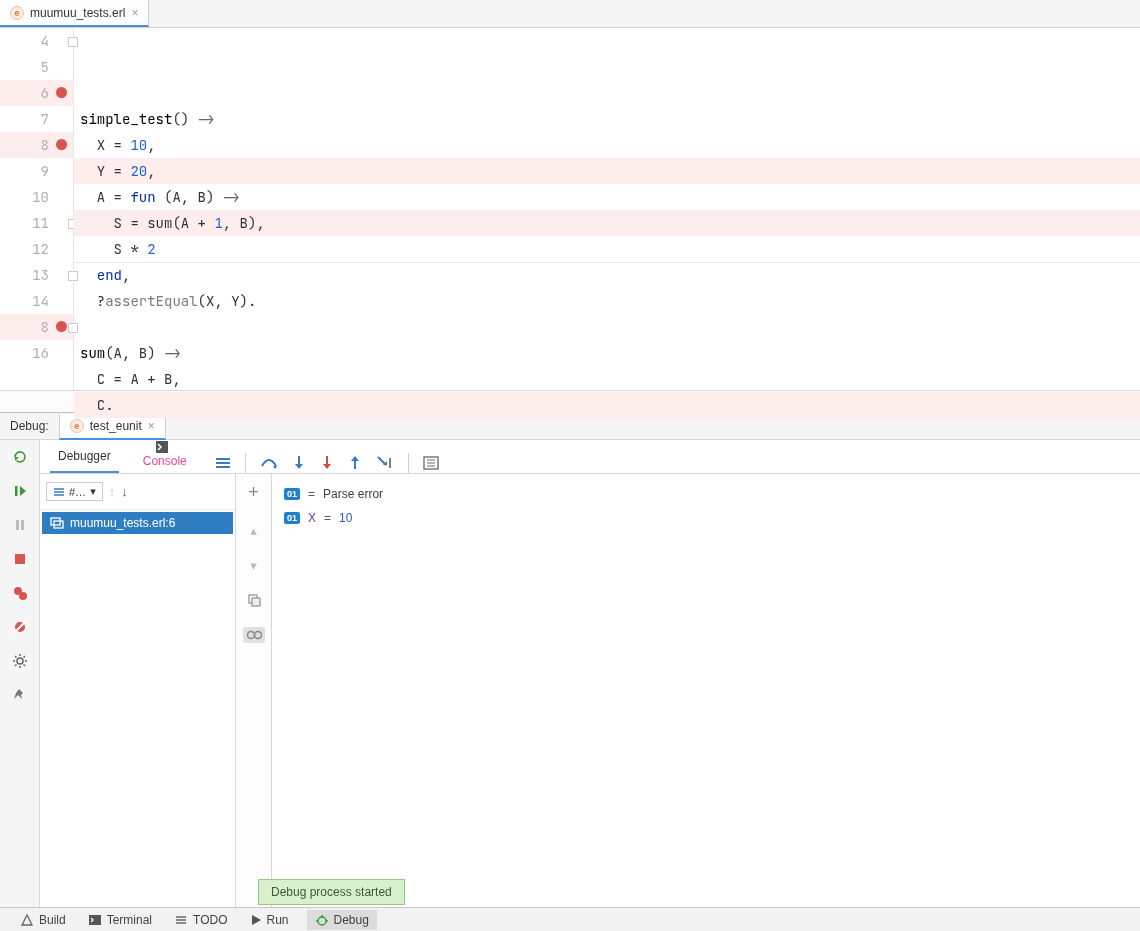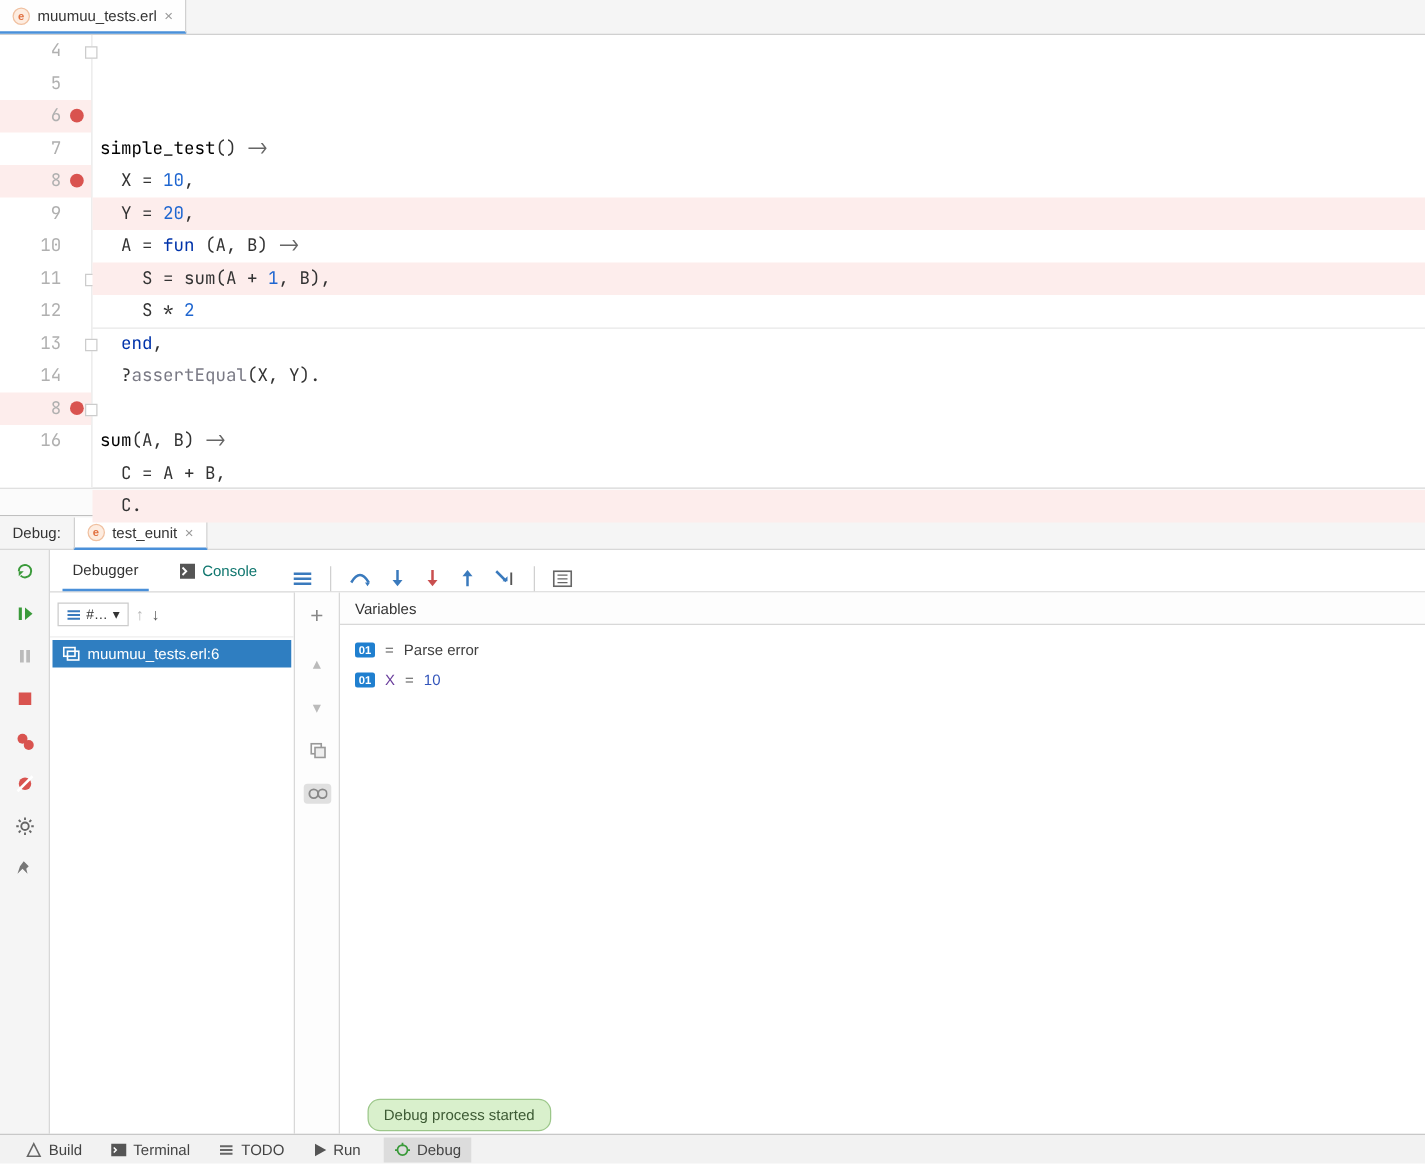--- a/index.html
+++ b/index.html
@@ -154,21 +154,21 @@
     padding: 0 10px;
     gap: 16px;
     font-size: 12px;
   }
   .debug-toolbar .ttab {
     padding: 0 8px;
     border-bottom: 2px solid #4a90d9;
     height: 100%;
     display:flex; align-items:center;
   }
-  .debug-toolbar .ttab.inactive { border-bottom: none; color:#0f766e;}
+  .debug-toolbar .ttab.inactive { border-bottom: none; color:#ec4899;flex-direction:column;}
   .step-icons { display:flex; gap:14px; align-items:center; margin-left:4px;}
   .step-icons span { display:inline-flex; align-items:center;}
   .vsep { width:1px; height:20px; background:#d0d0d0; }
   .frames-vars {
     flex:1; display:flex; min-height:0;
   }
   .frames-col {
     width: 196px;
     border-right: 1px solid #d8d8d8;
     display:flex; flex-direction:column;
@@ -220,36 +220,35 @@
   .varname { color: #6a3e9c; font-weight:500;}
   .tooltip {
     position: absolute;
     bottom: 26px;
     left: 258px;
     background: #d9f0cc;
     border: 1px solid #9cc78a;
     color: #3d5a34;
     padding: 5px 12px;
     font-size: 12px;
-    border-radius: 10px;
-    margin-left: 36px;
+    border-radius: 0;
   }
   .status-bar {
     height: 24px;
     background: #f2f2f2;
     border-top: 1px solid #c8c8c8;
     display: flex;
     align-items: center;
     padding: 0 16px;
     gap: 14px;
     font-size: 12px;
     color: #444;
   }
   .status-bar .sitem { display:flex; align-items:center; gap:5px; padding:0 4px;}
-  .status-bar .active { background:#dcdcdc; padding:3px 8px;}
+  .status-bar .active { background:#dcdcdc; padding:3px 8px;align-items:flex-end;}
   svg { display:block; }
 </style>
 </head>
 <body>
 
 <div class="editor-tabs">
   <div class="editor-tab">
     <span class="ferl-icon">e</span>
     <span>muumuu_tests.erl</span>
     <span class="close">×</span>
@@ -444,21 +443,20 @@
                 </svg>
               </span>
             <span style="background:#e0e0e0;padding:3px;border-radius:3px;">
                 <svg width="16" height="10">
                   <circle cx="5" cy="5" r="3.5" fill="none" stroke="#888" stroke-width="1.5"></circle>
                   <circle cx="12" cy="5" r="3.5" fill="none" stroke="#888" stroke-width="1.5"></circle>
                 </svg>
               </span>
           </div>
           <div class="vars-body">
-            <div class="col-hdr">Variables</div>
             <div class="vars-list" id="vars-list">
                 <div class="row">
                   <span class="badge01">01</span> 
                   <span>=</span> 
                   <span style="color:#404040;">Parse error</span>
                 </div>
                 <div class="row">
                   <span class="badge01">01</span> 
                   <span class="varname">X</span> 
                   <span>=</span> 

